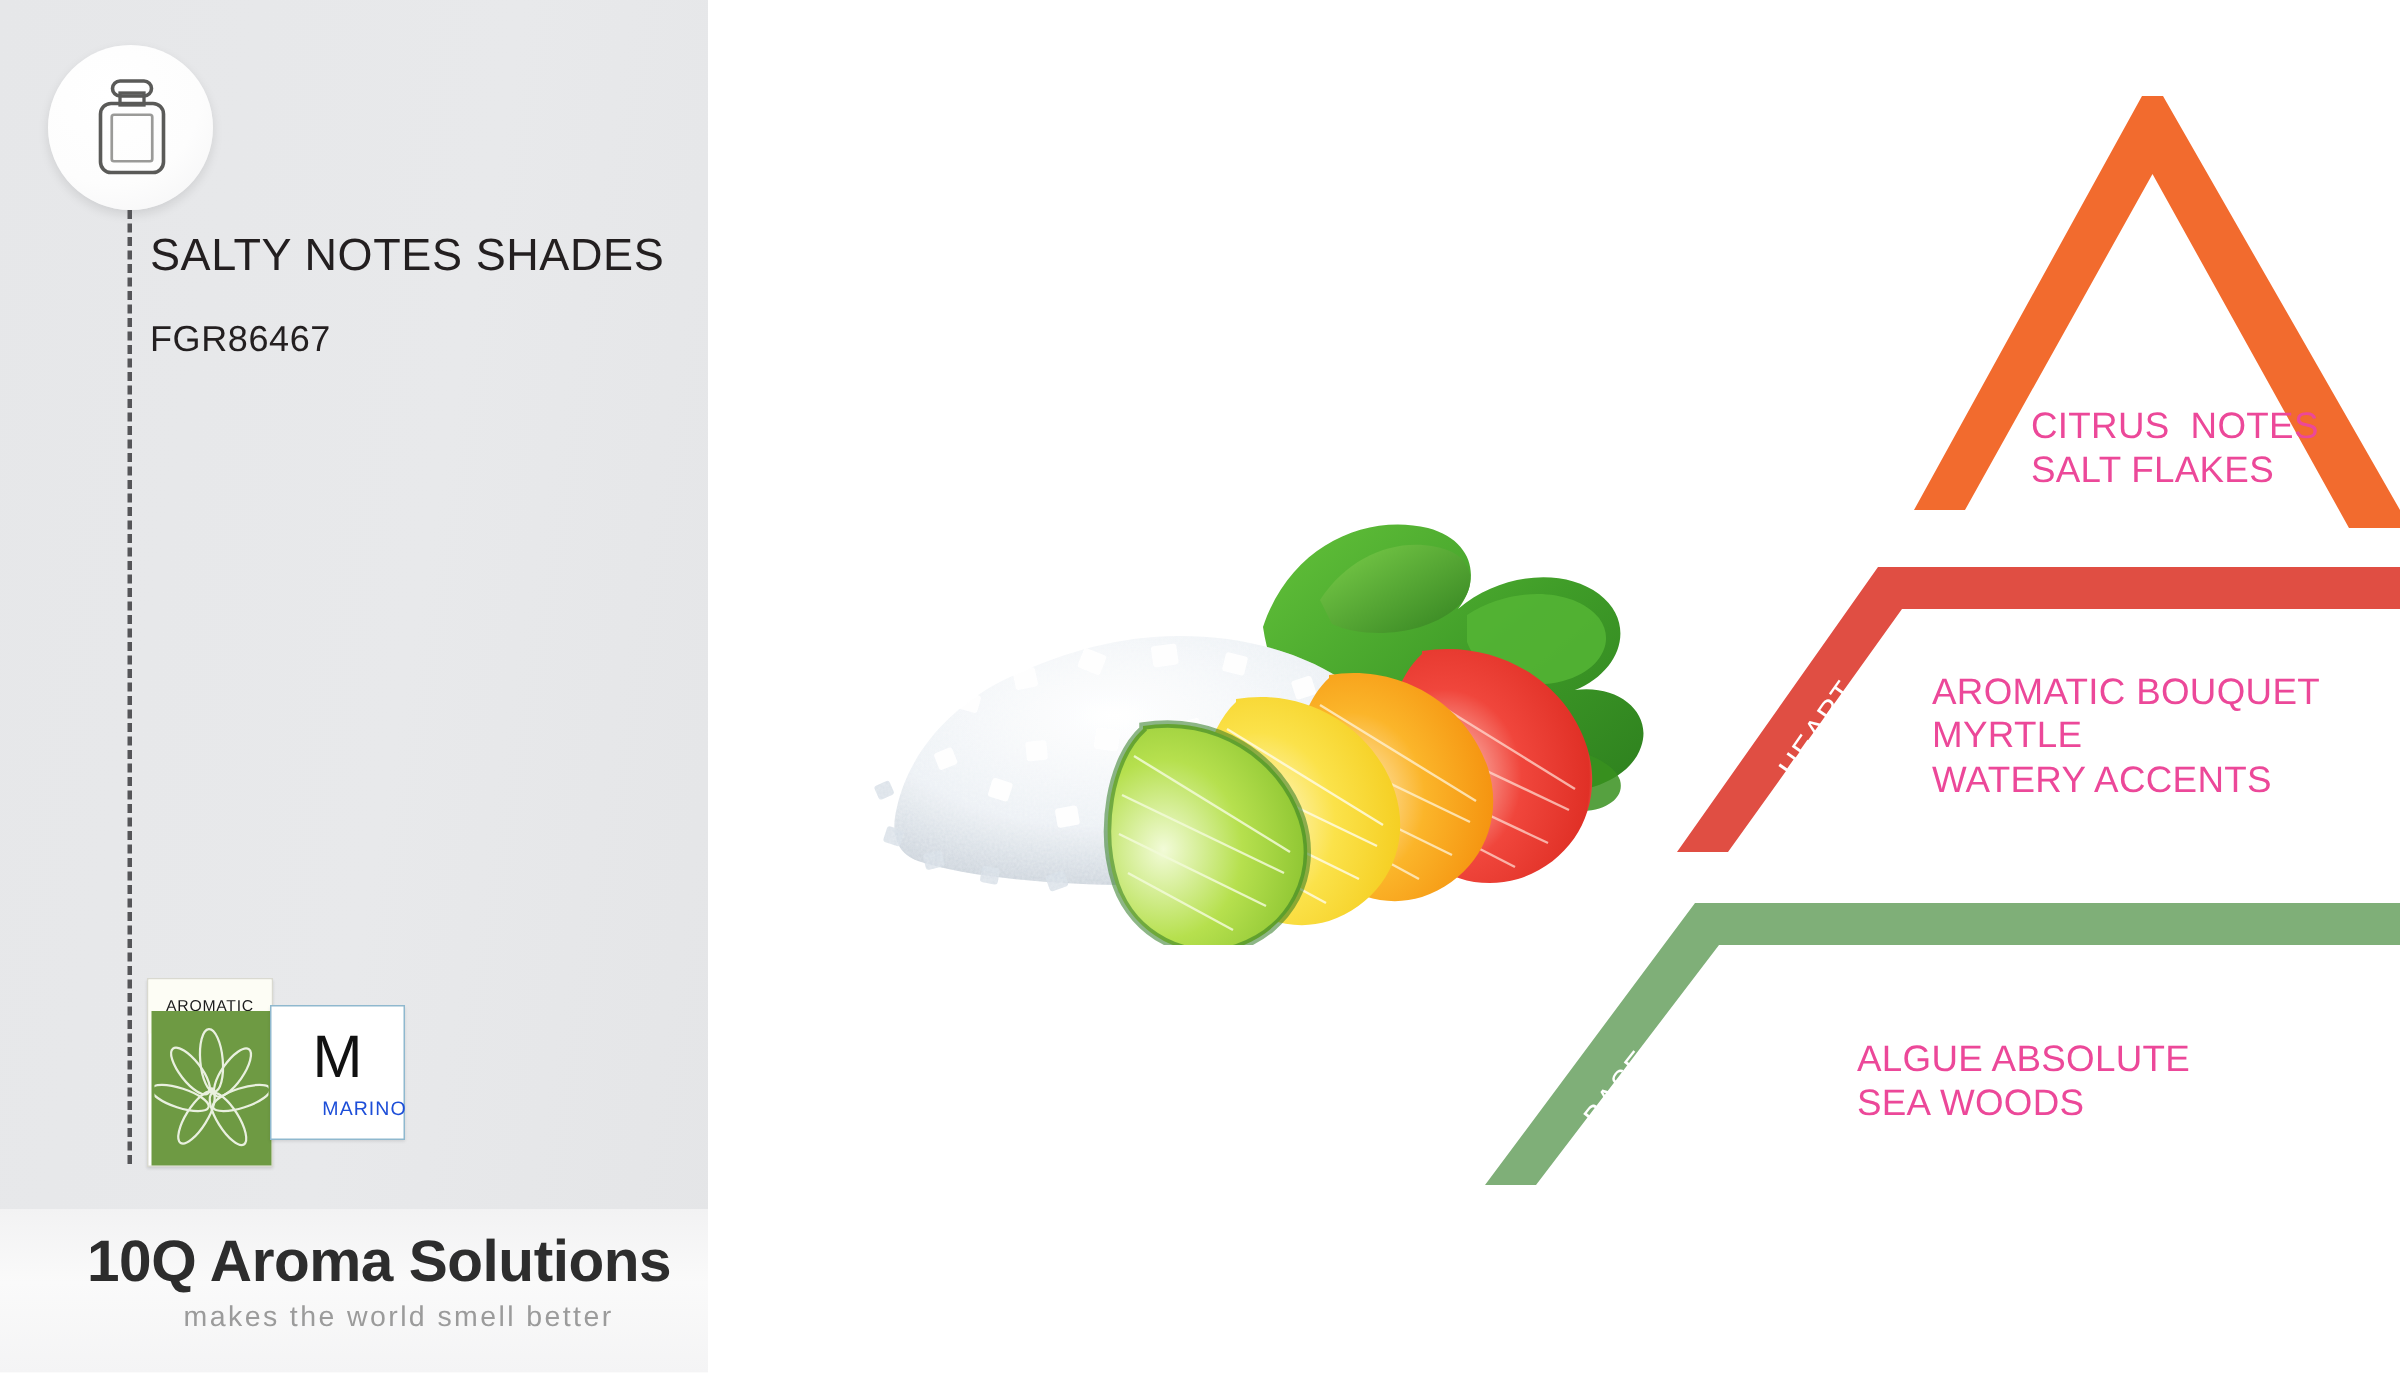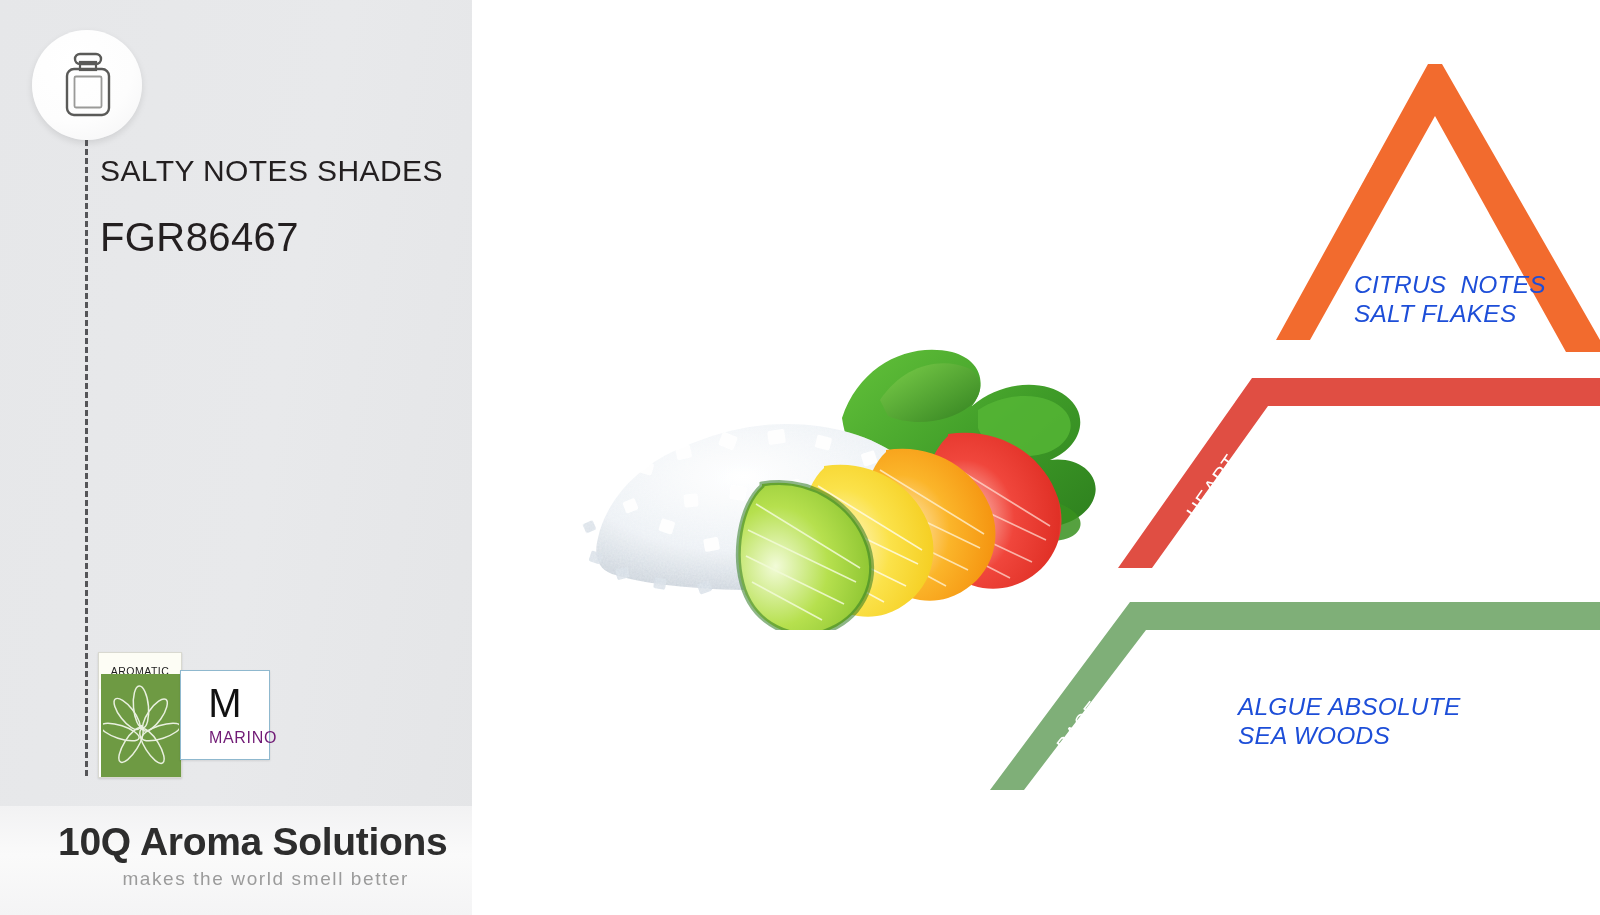--- a/index.html
+++ b/index.html
@@ -44,21 +44,21 @@
     width:0; height:636px;
     border-left:3px dashed #555558;
   }
 
   .title-block { position:absolute; left:100px; top:152px; width:380px; }
   .title-main {
     font-size:30px; color:#231f20; letter-spacing:0.4px;
     line-height:1.28; font-weight:400; white-space:nowrap;
   }
   .title-code {
-    font-size:40px; color:#231f20; letter-spacing:0.4px;
+    font-size:24px; color:#231f20; letter-spacing:0.4px;
     line-height:1.28; margin-top:22px; font-weight:400;
   }
 
   
   .family-group { position:absolute; left:98px; top:652px; width:200px; height:126px; }
   .family-card {
     position:absolute; left:0; top:0;
     width:84px; height:126px;
     background:#ffffff;
     border:1px solid #d9d9d0;
@@ -81,21 +81,21 @@
   .marino-card {
     position:absolute; left:82px; top:18px;
     width:90px; height:90px;
     background:#ffffff;
     border:1.5px solid #8fb8ce;
     display:flex; flex-direction:column;
     align-items:center; justify-content:center;
     box-shadow:0 1px 2px rgba(0,0,0,0.10);
   }
   .marino-letter { font-size:40px; color:#111111; line-height:1; font-weight:400; }
-  .marino-name { font-size:16px; color:#701a75; letter-spacing:0.7px; margin-top:6px;margin-left:36px; }
+  .marino-name { font-size:13px; color:#1d4ed8; letter-spacing:0.7px; margin-top:6px;margin-left:36px; }
 
   
   .brand { position:absolute; left:58px; top:822px;text-align:center; }
   .brand-name {
     font-size:39px; font-weight:700; color:#2d2d2d;
     letter-spacing:-0.3px; line-height:1.05;
   }
   .brand-tag {
     font-size:19px; color:#9b9b9b; letter-spacing:1.6px;
     margin-top:5px; margin-left:26px; font-weight:400;
@@ -104,26 +104,25 @@
   
   .product { position:absolute; left:580px; top:290px; width:560px; height:340px; }
   .product svg { display:block; }
 
   
   .pyramid { position:absolute; left:980px; top:0; width:620px; height:915px; }
   .pyramid svg { display:block; }
 
   .note-text {
     position:absolute;
-    color:#1d4ed8;
+    color:#ec4899;
     font-size:24.5px;
     line-height:1.20;
     letter-spacing:0.2px;
     white-space:pre;
-    font-style:italic;
   }
   .notes-head  { left:1354px; top:270px; }
   .notes-heart { left:1288px; top:447px; }
   .notes-base  { left:1238px; top:692px; }
 
   .band-label {
     position:absolute;
     color:#ffffff;
     font-size:20px;
     letter-spacing:1.2px;
@@ -358,16 +357,19 @@
       </g>
     </svg>
   </div>
 
   <div class="band-label label-head">HEAD</div>
   <div class="band-label label-heart">HEART</div>
   <div class="band-label label-base">BASE</div>
 
   <div class="note-text notes-head">CITRUS  NOTES
 SALT FLAKES</div>
+  <div class="note-text notes-heart">AROMATIC BOUQUET
+MYRTLE
+WATERY ACCENTS</div>
   <div class="note-text notes-base">ALGUE ABSOLUTE
 SEA WOODS</div>
 
 </div>
 
 </body></html>

